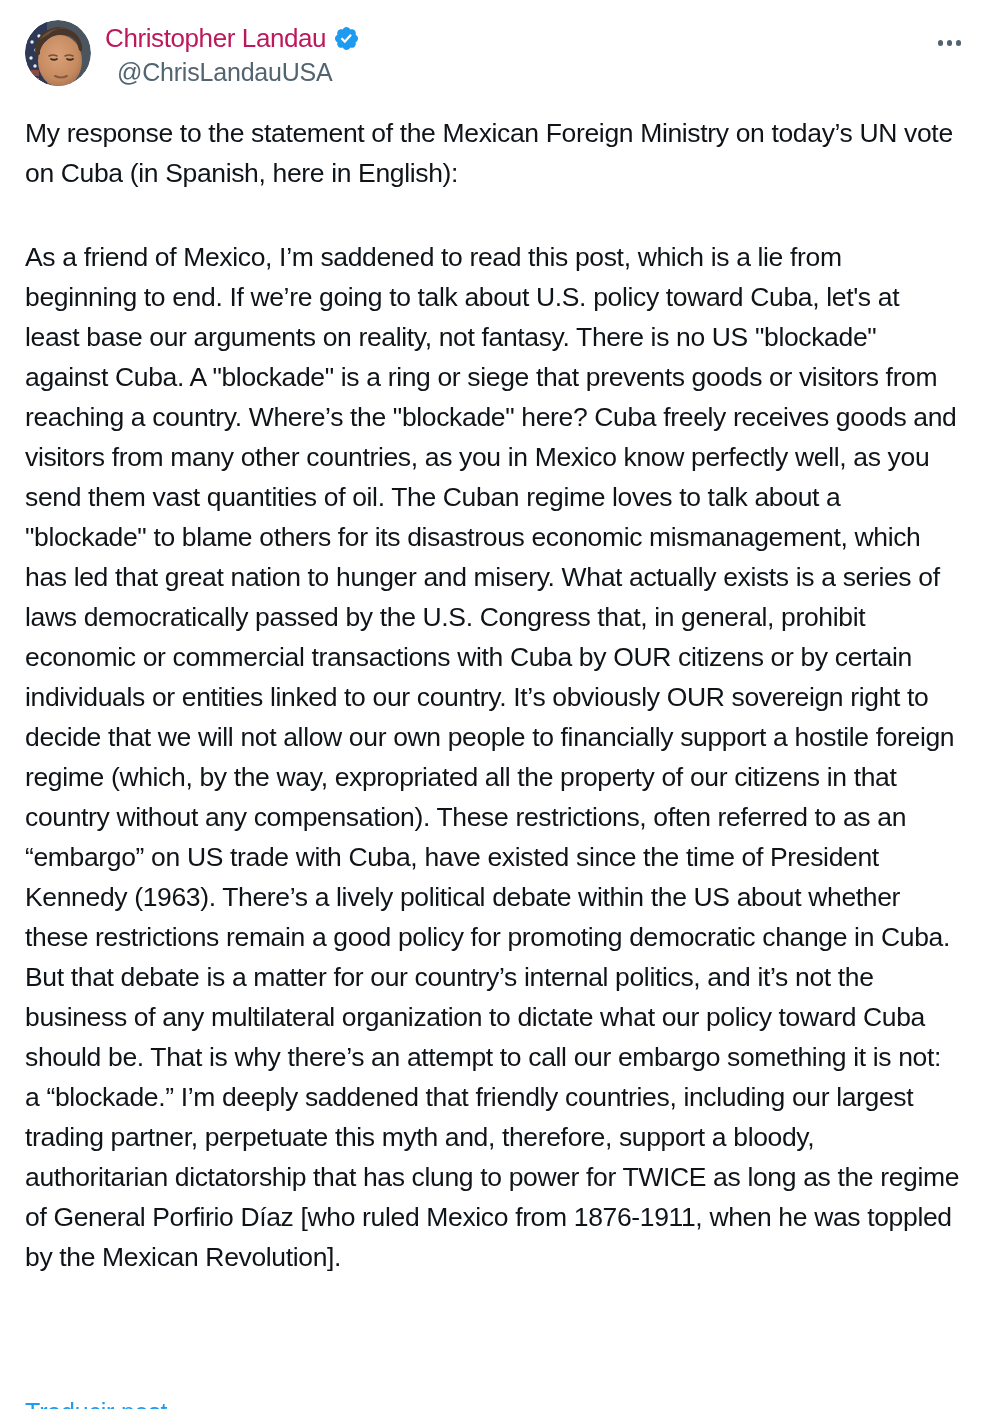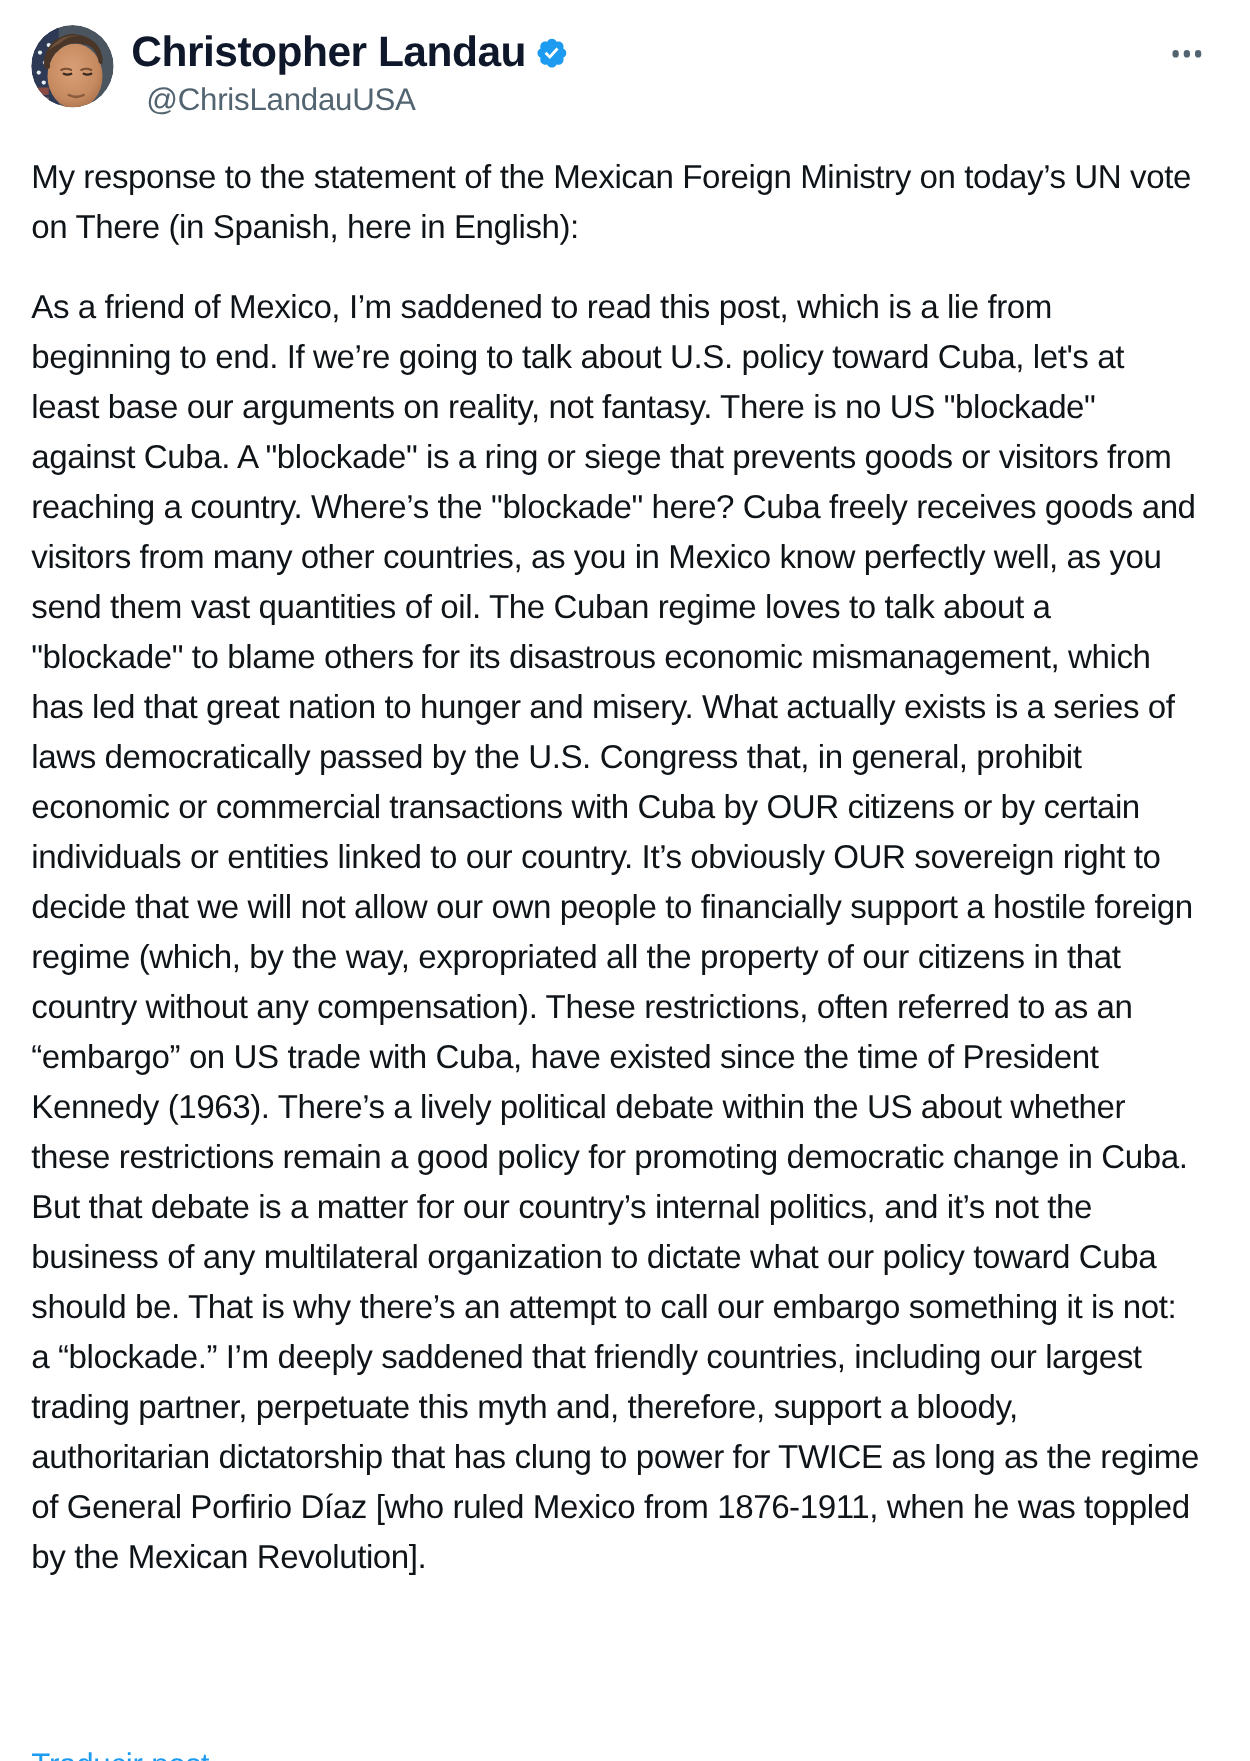--- a/index.html
+++ b/index.html
@@ -35,24 +35,24 @@
   }
   .author {
     padding-top: 3px;
   }
   .display-name-row {
     display: flex;
     align-items: center;
     gap: 7px;
   }
   .display-name {
-    font-size: 34px;
-    font-weight: 700;
+    font-size: 26px;
+    font-weight: 400;
     letter-spacing: -0.4px;
-    color: #0f172a;
+    color: #be185d;
     cursor: pointer;
   }
   .verified-badge {
     width: 27px;
     height: 27px;
     display: inline-block;
   }
   .handle {
     margin-top: 4px;
     font-size: 25px;
@@ -81,21 +81,21 @@
   }
   .tweet-body {
     margin-top: 26px;
     width: 935px;
     font-size: 26.5px;
     line-height: 40px;
     letter-spacing: -0.35px;
     color: #0f1419;
   }
   .tweet-body p + p {
-    margin-top: 24px;
+    margin-top: 44px;
   }
   .translate-link {
     position: absolute;
     left: 25px;
     top: 1398px;
     font-size: 25px;
     letter-spacing: -0.2px;
     color: #1d9bf0;
     text-decoration: none;
     cursor: pointer;
@@ -155,19 +155,19 @@
 
     <button class="more-btn" aria-label="More">
       <span class="dot"></span>
       <span class="dot"></span>
       <span class="dot"></span>
     </button>
 
   </header>
 
   <div class="tweet-body">
-    <p>My response to the statement of the Mexican Foreign Ministry on today’s UN vote on There (in Spanish, here in English):</p>
+    <p>My response to the statement of the Mexican Foreign Ministry on today’s UN vote on Cuba (in Spanish, here in English):</p>
     <p>As a friend of Mexico, I’m saddened to read this post, which is a lie from beginning to end. If we’re going to talk about U.S. policy toward Cuba, let's at least base our arguments on reality, not fantasy. There is no US "blockade" against Cuba. A "blockade" is a ring or siege that prevents goods or visitors from reaching a country. Where’s the "blockade" here? Cuba freely receives goods and visitors from many other countries, as you in Mexico know perfectly well, as you send them vast quantities of oil. The Cuban regime loves to talk about a "blockade" to blame others for its disastrous economic mismanagement, which has led that great nation to hunger and misery. What actually exists is a series of laws democratically passed by the U.S. Congress that, in general, prohibit economic or commercial transactions with Cuba by OUR citizens or by certain individuals or entities linked to our country. It’s obviously OUR sovereign right to decide that we will not allow our own people to financially support a hostile foreign regime (which, by the way, expropriated all the property of our citizens in that country without any compensation). These restrictions, often referred to as an “embargo” on US trade with Cuba, have existed since the time of President Kennedy (1963). There’s a lively political debate within the US about whether these restrictions remain a good policy for promoting democratic change in Cuba. But that debate is a matter for our country’s internal politics, and it’s not the business of any multilateral organization to dictate what our policy toward Cuba should be. That is why there’s an attempt to call our embargo something it is not: a “blockade.” I’m deeply saddened that friendly countries, including our largest trading partner, perpetuate this myth and, therefore, support a bloody, authoritarian dictatorship that has clung to power for TWICE as long as the regime of General Porfirio Díaz [who ruled Mexico from 1876-1911, when he was toppled by the Mexican Revolution].</p>
   </div>
 
   <a class="translate-link">Traducir post</a>
 
 </article>
 
 </body></html>

